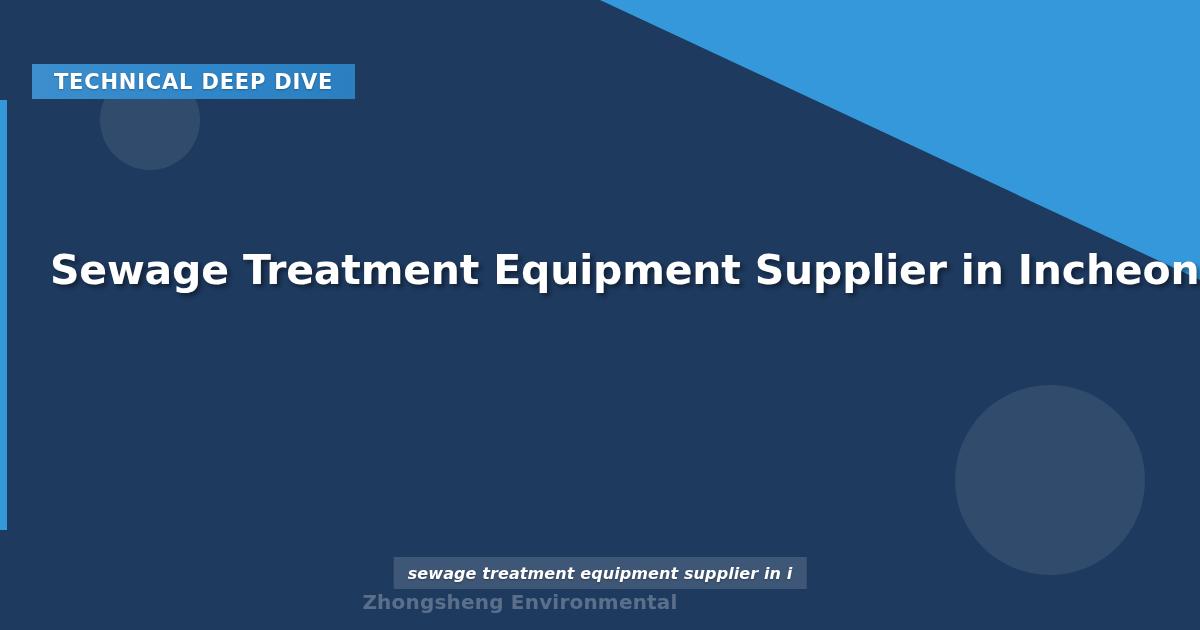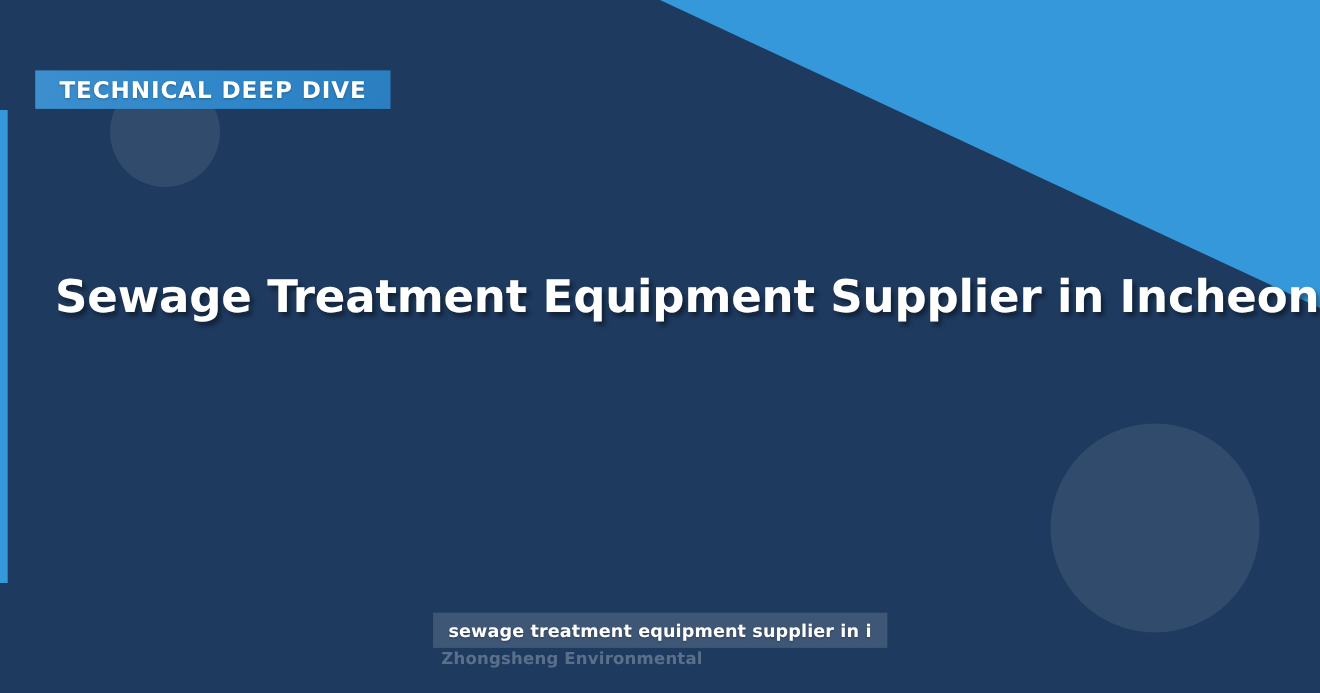--- a/index.html
+++ b/index.html
@@ -98,30 +98,31 @@
     padding:16px 14px;
     display:flex;
     align-items:center;
     background:rgba(255,255,255,0.15);
     color:#ffffff;
     font-size:16px;
     font-weight:bold;
     letter-spacing:0.1px;
     white-space:nowrap;
     text-shadow:0 1px 2px rgba(0,0,0,0.3);
+    font-style:italic;
   }
 
   
   .brand-footer {
     position:absolute;
     left:0; top:590px;
     width:1040px;
     text-align:center;
     color:rgba(255,255,255,0.27);
-    font-size:15px;
+    font-size:20px;
     font-weight:bold;
     letter-spacing:0.2px;
     white-space:nowrap;
   }
 </style>
 </head>
 <body>
 
 <div class="canvas">
 

